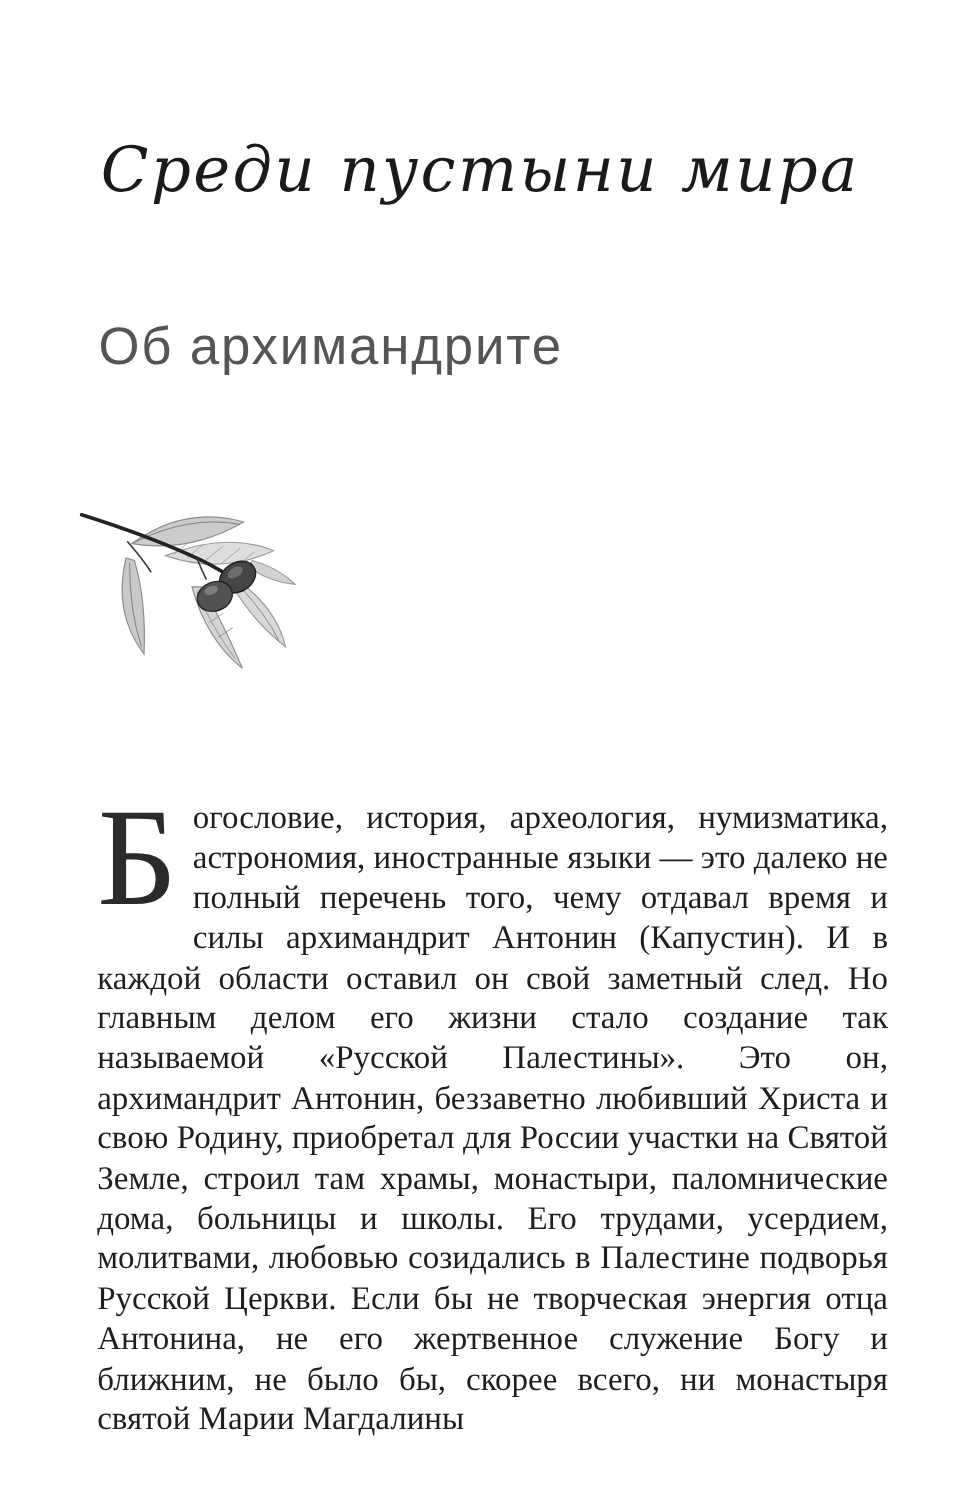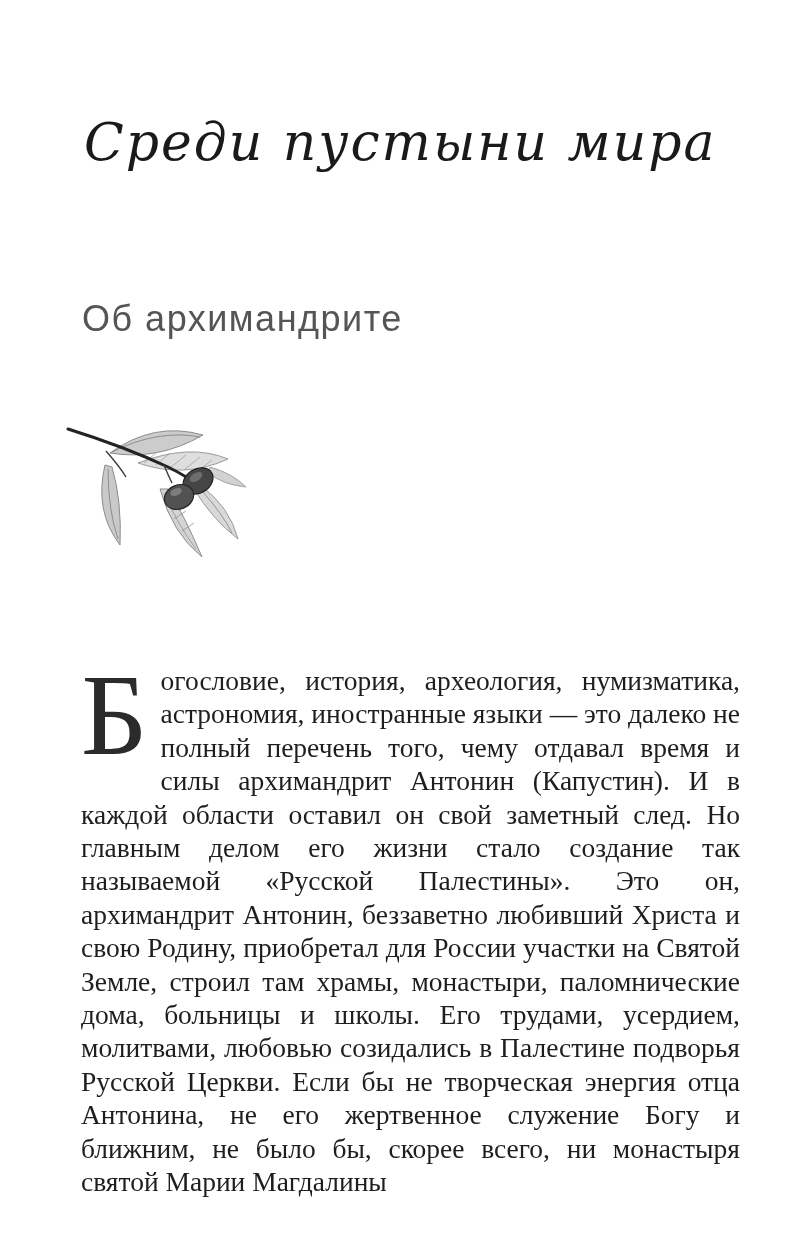--- a/index.html
+++ b/index.html
@@ -25,24 +25,24 @@
     font-weight: 400;
     font-size: 52px;
     letter-spacing: 2px;
     color: #1a1a1a;
     white-space: nowrap;
   }
   
   .chapter-heading {
     position: absolute;
     left: 82px;
-    top: 288px;
+    top: 258px;
     font-family: "Liberation Sans", sans-serif;
     font-weight: 300;
-    font-size: 36px;
+    font-size: 44px;
     line-height: 62px;
     letter-spacing: 1.5px;
     color: #555555;
   }
   .chapter-heading .line { display: block; }
   
   .illustration {
     position: absolute;
     left: 60px;
     top: 415px;

